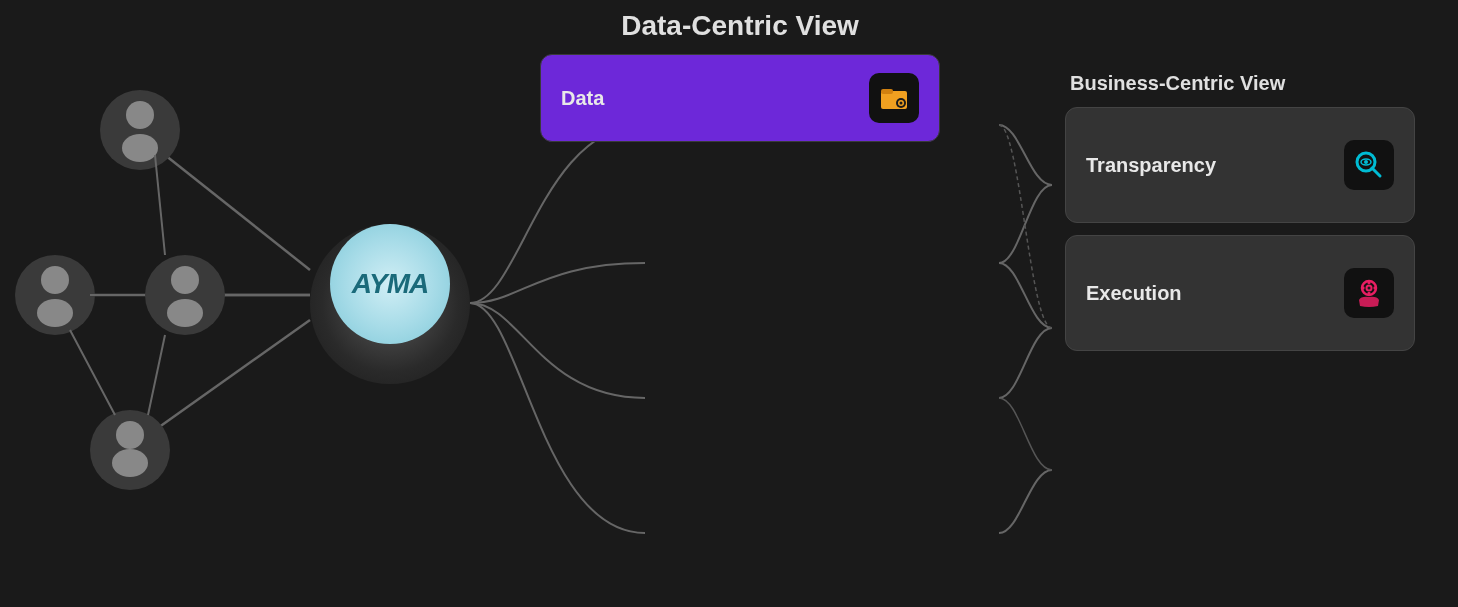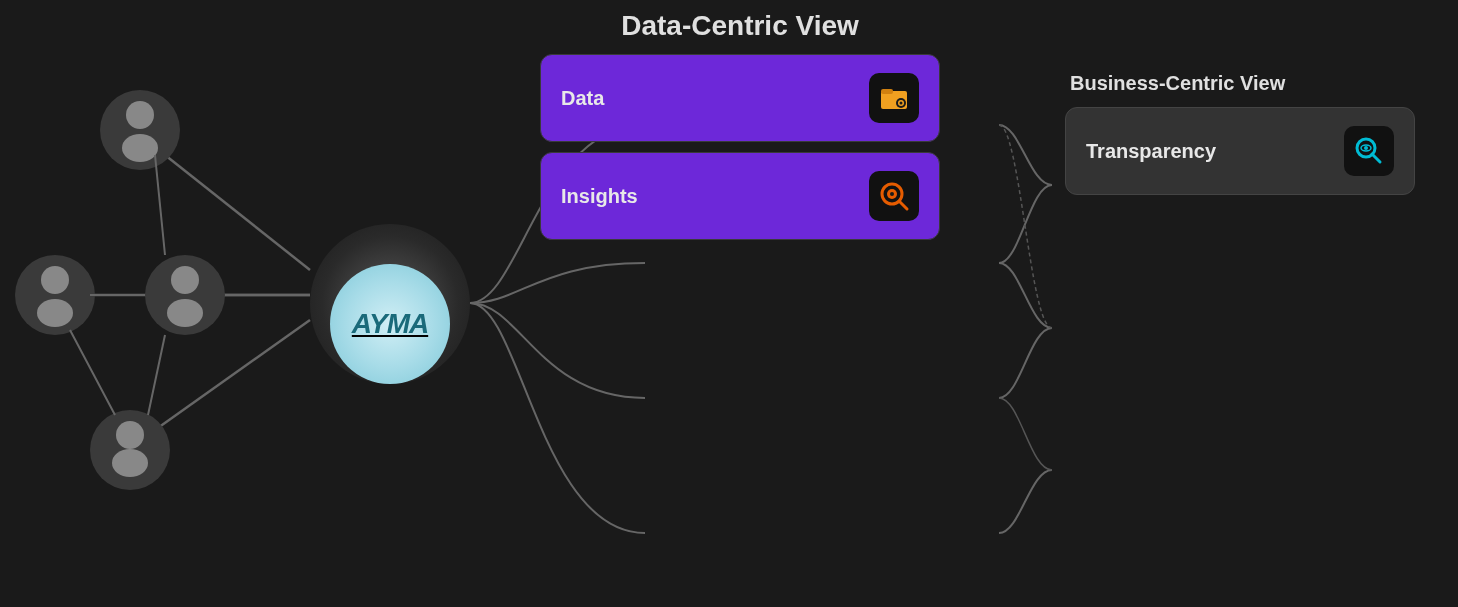--- a/index.html
+++ b/index.html
@@ -38,24 +38,23 @@
       width: 160px;
       height: 160px;
     }
 
     .logo-outer {
       width: 160px;
       height: 160px;
       border-radius: 50%;
       background: radial-gradient(circle, #5a5a5a 0%, #2a2a2a 60%, #1a1a1a 100%);
       display: flex;
-      align-items: flex-end;
+      align-items: flex-start;
       justify-content: center;
       position: relative;
-      text-decoration: underline;
     }
 
     .logo-inner {
       width: 120px;
       height: 120px;
       border-radius: 50%;
       background: radial-gradient(circle, #d0eef5 0%, #a8dce8 50%, #7ec8d8 100%);
       display: flex;
       align-items: center;
       justify-content: center;
@@ -139,21 +138,21 @@
 
     .business-cards {
       display: flex;
       flex-direction: column;
       gap: 12px;
     }
 
     .business-card {
       background: #333333;
       border-radius: 12px;
-      padding: 18px 20px;
+      padding: 32px 20px;
       display: flex;
       align-items: center;
       justify-content: space-between;
       border: 1px solid #444;
     }
 
     .business-card-label {
       color: #e8e8e8;
       font-size: 20px;
       font-weight: 700;
@@ -262,32 +261,20 @@
           <rect x="2" y="6" width="12" height="5" rx="2" fill="#d08010"></rect>
 
           <circle cx="22" cy="20" r="5" fill="#1a1a1a"></circle>
           <circle cx="22" cy="20" r="3" fill="#f0a020"></circle>
           <circle cx="22" cy="20" r="1.5" fill="#1a1a1a"></circle>
         </svg>
       </div>
     </div>
 
 
-    <div class="card">
-      <span class="card-label">Insights</span>
-      <div class="card-icon">
-        <svg width="34" height="34" viewBox="0 0 34 34" xmlns="http://www.w3.org/2000/svg">
-
-          <circle cx="15" cy="15" r="10" fill="none" stroke="#e65c00" stroke-width="3"></circle>
-          <circle cx="15" cy="15" r="5" fill="#e65c00"></circle>
-          <circle cx="15" cy="15" r="2" fill="#1a1a1a"></circle>
-          <line x1="22" y1="22" x2="30" y2="30" stroke="#e65c00" stroke-width="3" stroke-linecap="round"></line>
-        </svg>
-      </div>
-    </div>
 
 
   </div>
 </div>
 
 <div class="business-centric-section">
   <div class="business-title">Business-Centric View</div>
   <div class="business-cards">
 
     <div class="business-card">
@@ -298,15 +285,33 @@
           <circle cx="14" cy="14" r="9" fill="none" stroke="#00bcd4" stroke-width="3"></circle>
 
           <ellipse cx="14" cy="14" rx="5" ry="3" fill="none" stroke="#00bcd4" stroke-width="1.5"></ellipse>
           <circle cx="14" cy="14" r="2" fill="#00bcd4"></circle>
           <line x1="20" y1="20" x2="28" y2="28" stroke="#00bcd4" stroke-width="3" stroke-linecap="round"></line>
         </svg>
       </div>
     </div>
 
 
+    <div class="business-card">
+      <span class="business-card-label">Execution</span>
+      <div class="business-card-icon">
+        <svg width="34" height="34" viewBox="0 0 34 34" xmlns="http://www.w3.org/2000/svg">
+
+          <circle cx="17" cy="12" r="7" fill="none" stroke="#e91e63" stroke-width="2.5"></circle>
+          <circle cx="17" cy="12" r="3.5" fill="#e91e63"></circle>
+          <circle cx="17" cy="12" r="1.5" fill="#1a1a1a"></circle>
+
+          <rect x="15.5" y="5.5" width="3" height="2.5" rx="1" fill="#e91e63"></rect>
+          <rect x="15.5" y="16" width="3" height="2.5" rx="1" fill="#e91e63"></rect>
+          <rect x="10" y="10.5" width="2.5" height="3" rx="1" fill="#e91e63"></rect>
+          <rect x="21.5" y="10.5" width="2.5" height="3" rx="1" fill="#e91e63"></rect>
+
+          <path d="M7 24 Q9 20 17 21 Q25 20 27 24 L26 30 Q17 32 8 30 Z" fill="#e91e63" opacity="0.85"></path>
+        </svg>
+      </div>
+    </div>
 
   </div>
 </div>
 
 </body></html>

